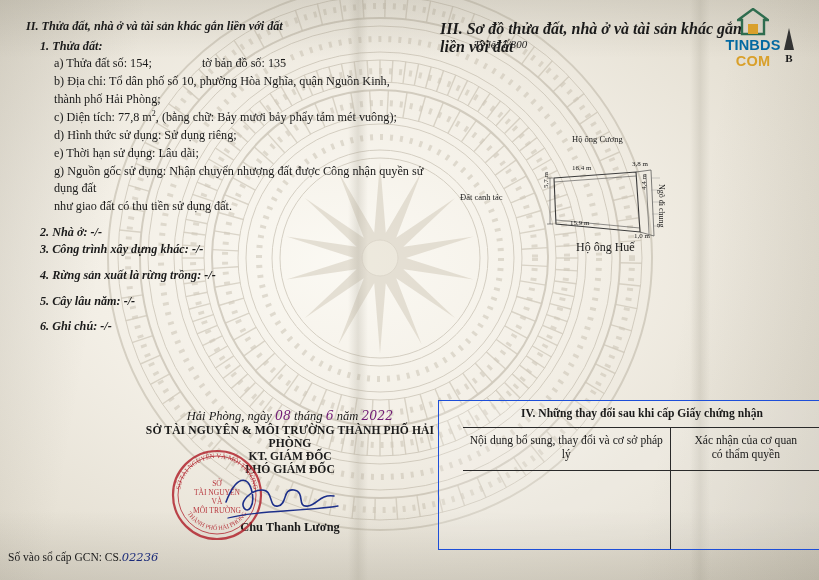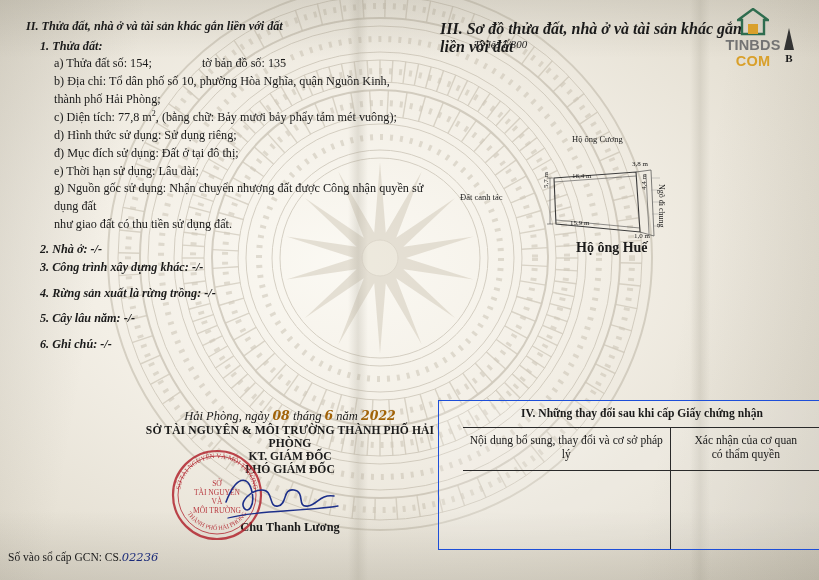--- a/index.html
+++ b/index.html
@@ -130,21 +130,21 @@
     font-family: "Liberation Sans", sans-serif;
   }
   .logo .house {
     width: 32px; height: 28px;
     margin: 0 auto 1px auto;
     position: relative;
   }
   .logo .word1 {
     font-size: 14.5px;
     font-weight: bold;
-    color: #737373;
+    color: #0369a1;
     letter-spacing: .2px;
   }
   .logo .word2 {
     font-size: 14.5px;
     font-weight: bold;
     color: #d9a02b;
     letter-spacing: .2px;
   }
 
   
@@ -152,34 +152,34 @@
     position: absolute;
     left: 520px;
     top: 148px;
     width: 180px;
     height: 110px;
     font-size: 7.5px;
     font-family: "Liberation Serif", serif;
   }
   .lbl { position: absolute; white-space: nowrap; }
   .lbl-top { top: -14px; left: 52px; font-size: 8.5px; }
-  .lbl-bottom { top: 92px; left: 56px; font-size: 14px; font-weight: bold; }
+  .lbl-bottom { top: 92px; left: 56px; font-size: 12px; }
   .lbl-left { left: -60px; top: 44px; font-size: 8.5px; }
   .lbl-right {
     position: absolute;
     left: 146px;
     top: 36px;
     font-size: 8px;
     transform: rotate(90deg);
     transform-origin: left top;
     white-space: nowrap;
   }
   .dim { position: absolute; font-size: 7px; }
   .dim-r1 { left: 22px; top: 40px; transform: rotate(-90deg); transform-origin: left top; }
-  .dim-top { left: 52px; top: 24px; }
+  .dim-top { left: 52px; top: 16px; }
   .dim-bot { left: 50px; top: 71px; }
   .dim-r2 { left: 120px; top: 42px; transform: rotate(-90deg); transform-origin: left top; }
   .dim-tr { left: 112px; top: 12px; }
   .dim-br { left: 114px; top: 84px; }
 
   
   .sign {
     position: absolute;
     left: 140px;
     top: 408px;
@@ -187,22 +187,21 @@
     text-align: center;
     font-size: 12px;
   }
   .sign .date {
     font-style: italic;
     font-size: 12.5px;
   }
   .sign .hand {
     font-family: "DejaVu Serif", serif;
     font-style: italic;
-    color: #a16207;
-    font-weight: bold;
+    color: #701a75;
   }
   .sign .org { font-weight: bold; font-size: 11.6px; letter-spacing: .1px; }
   .sign .kt { font-weight: bold; font-size: 11.6px; }
   .sign .pgd { font-weight: bold; font-size: 11.6px; }
   .sign .name { font-weight: bold; font-size: 12.4px; margin-top: 44px; }
 
   .stamp {
     position: absolute;
     left: 170px;
     top: 448px;
@@ -558,21 +557,20 @@
       <span>a) Thửa đất số: 154;</span>
       <span style="display:inline-block;width:44px"></span>
       <span>tờ bản đồ số: 135</span>
     </div>
     <div class="lvl2">b) Địa chỉ: Tổ dân phố số 10, phường Hòa Nghĩa, quận Nguồn Kinh,</div>
     <div class="lvl2">thành phố Hải Phòng;</div>
     <div class="lvl2">
       <span>c) Diện tích: 77,8 m</span><span class="sup">2</span><span>, (bằng chữ: Bảy mươi bảy phẩy tám mét vuông);</span>
     </div>
     <div class="lvl2">d) Hình thức sử dụng: Sử dụng riêng;</div>
-    <div class="lvl2">đ) Mục đích sử dụng: Đất ở tại đô thị;</div>
     <div class="lvl2">e) Thời hạn sử dụng: Lâu dài;</div>
     <div class="lvl2">g) Nguồn gốc sử dụng: Nhận chuyển nhượng đất được Công nhận quyền sử dụng đất</div>
     <div class="lvl2">như giao đất có thu tiền sử dụng đất.</div>
     <div class="lvl1-plain" style="margin-top:8px">2. Nhà ở: -/-</div>
     <div class="lvl1-plain" style="margin-top:0">3. Công trình xây dựng khác: -/-</div>
     <div class="lvl1-plain" style="margin-top:8px">4. Rừng sản xuất là rừng trồng: -/-</div>
     <div class="lvl1-plain" style="margin-top:8px">5. Cây lâu năm: -/-</div>
     <div class="lvl1-plain" style="margin-top:8px">6. Ghi chú: -/-</div>
   </div>
 

